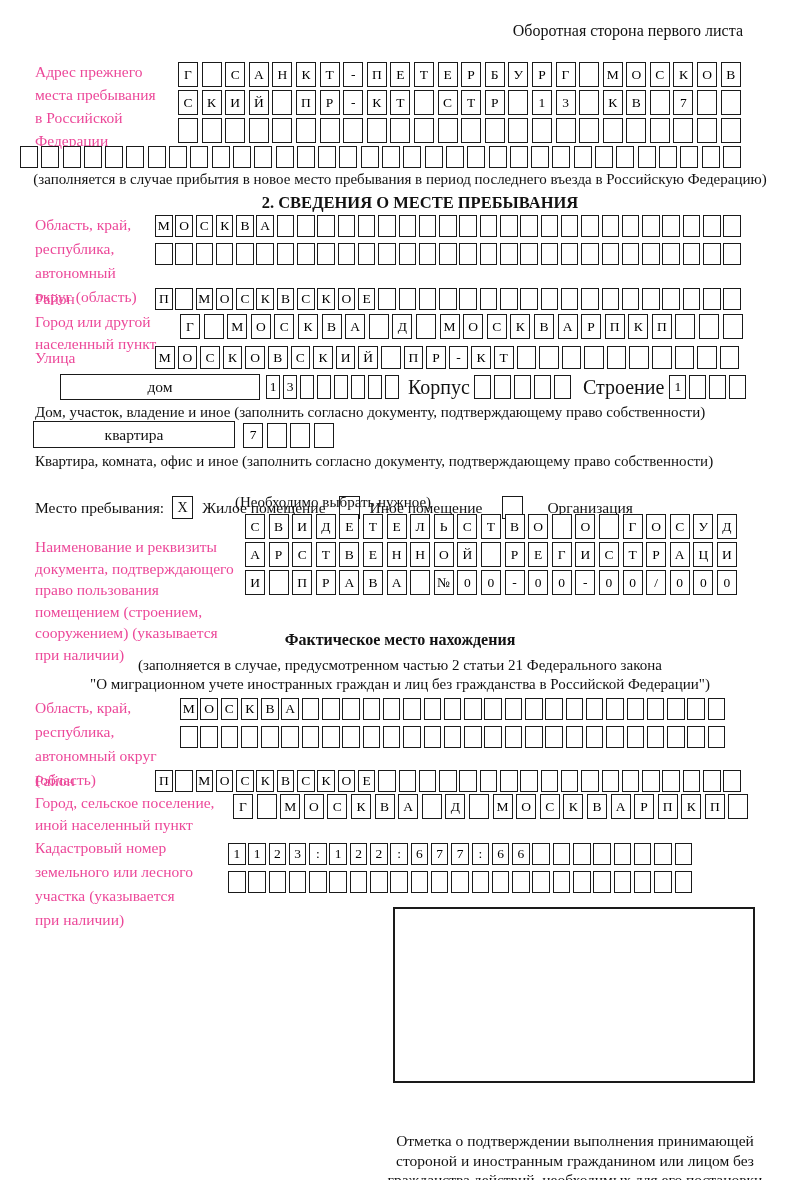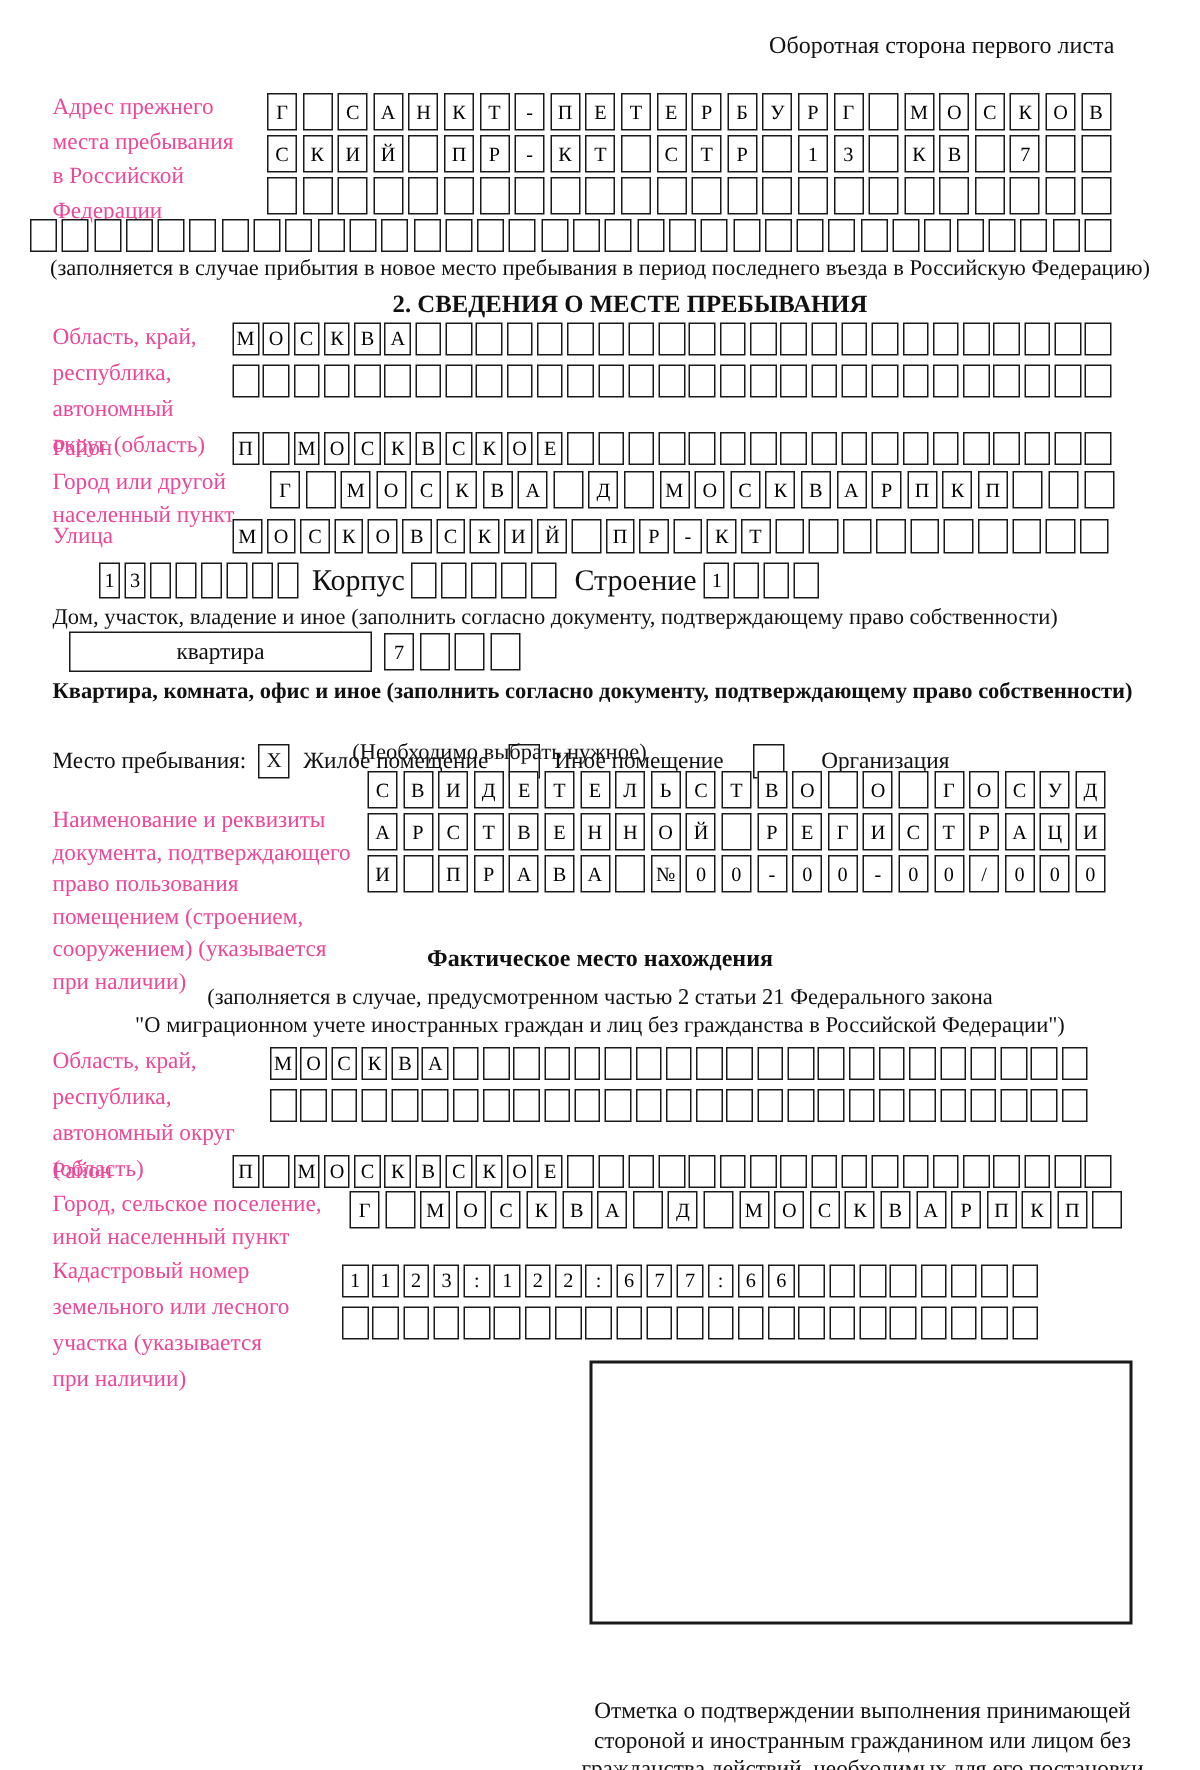--- a/index.html
+++ b/index.html
@@ -330,20 +330,21 @@
       <div class="cell"></div>
       <div class="cell"></div>
       <div class="cell"></div>
       <div class="cell"></div>
       <div class="cell"></div>
       <div class="cell"></div>
       <div class="cell"></div>
     </div>
 
   <div class="abs" style="left:60px;top:374px;display:flex;align-items:flex-start;">
+    <div class="widebox" style="width:200px;height:26px;">дом</div>
     <div class="cells t-e" style="margin-left:6px;margin-top:1px;">
         <div class="cell">1</div>
         <div class="cell">3</div>
         <div class="cell"></div>
         <div class="cell"></div>
         <div class="cell"></div>
         <div class="cell"></div>
         <div class="cell"></div>
         <div class="cell"></div>
       </div>
@@ -358,30 +359,30 @@
     <div class="inline-lbl" style="margin-left:12px;text-align:right;">Строение</div>
     <div class="cells t-f" style="margin-left:5px;margin-top:1px;">
         <div class="cell">1</div>
         <div class="cell"></div>
         <div class="cell"></div>
         <div class="cell"></div>
       </div>
   </div>
   <div class="abs note" style="left:35px;top:404px;">Дом, участок, владение и иное (заполнить согласно документу, подтверждающему право собственности)</div>
 
-  <div class="abs" style="left:46px;top:421px;display:flex;align-items:flex-start;border-radius:10px;">
+  <div class="abs" style="left:33px;top:421px;display:flex;align-items:center;border-radius:10px;">
     <div class="widebox" style="width:202px;height:27px;">квартира</div>
     <div class="cells t-a" style="margin-left:8px;margin-top:1px;">
         <div class="cell">7</div>
         <div class="cell"></div>
         <div class="cell"></div>
         <div class="cell"></div>
       </div>
   </div>
-  <div class="abs note" style="left:35px;top:453px;font-weight:bold;">Квартира, комната, офис и иное (заполнить согласно документу, подтверждающему право собственности)</div>
+  <div class="abs note" style="left:35px;top:453px;">Квартира, комната, офис и иное (заполнить согласно документу, подтверждающему право собственности)</div>
 
   <div class="abs stayrow" style="left:35px;top:496px;">
     <span class="stay-lbl">Место пребывания:</span>
     <span class="chk" style="margin-left:8px;">X</span>
     <span class="stay-lbl" style="margin-left:9px;">Жилое помещение</span>
     <span class="chk" style="margin-left:13px;"></span>
     <span class="stay-lbl" style="margin-left:10px;">Иное помещение</span>
     <span class="chk" style="margin-left:20px;"></span>
     <span class="stay-lbl" style="margin-left:24px;">Организация</span>
   </div>

